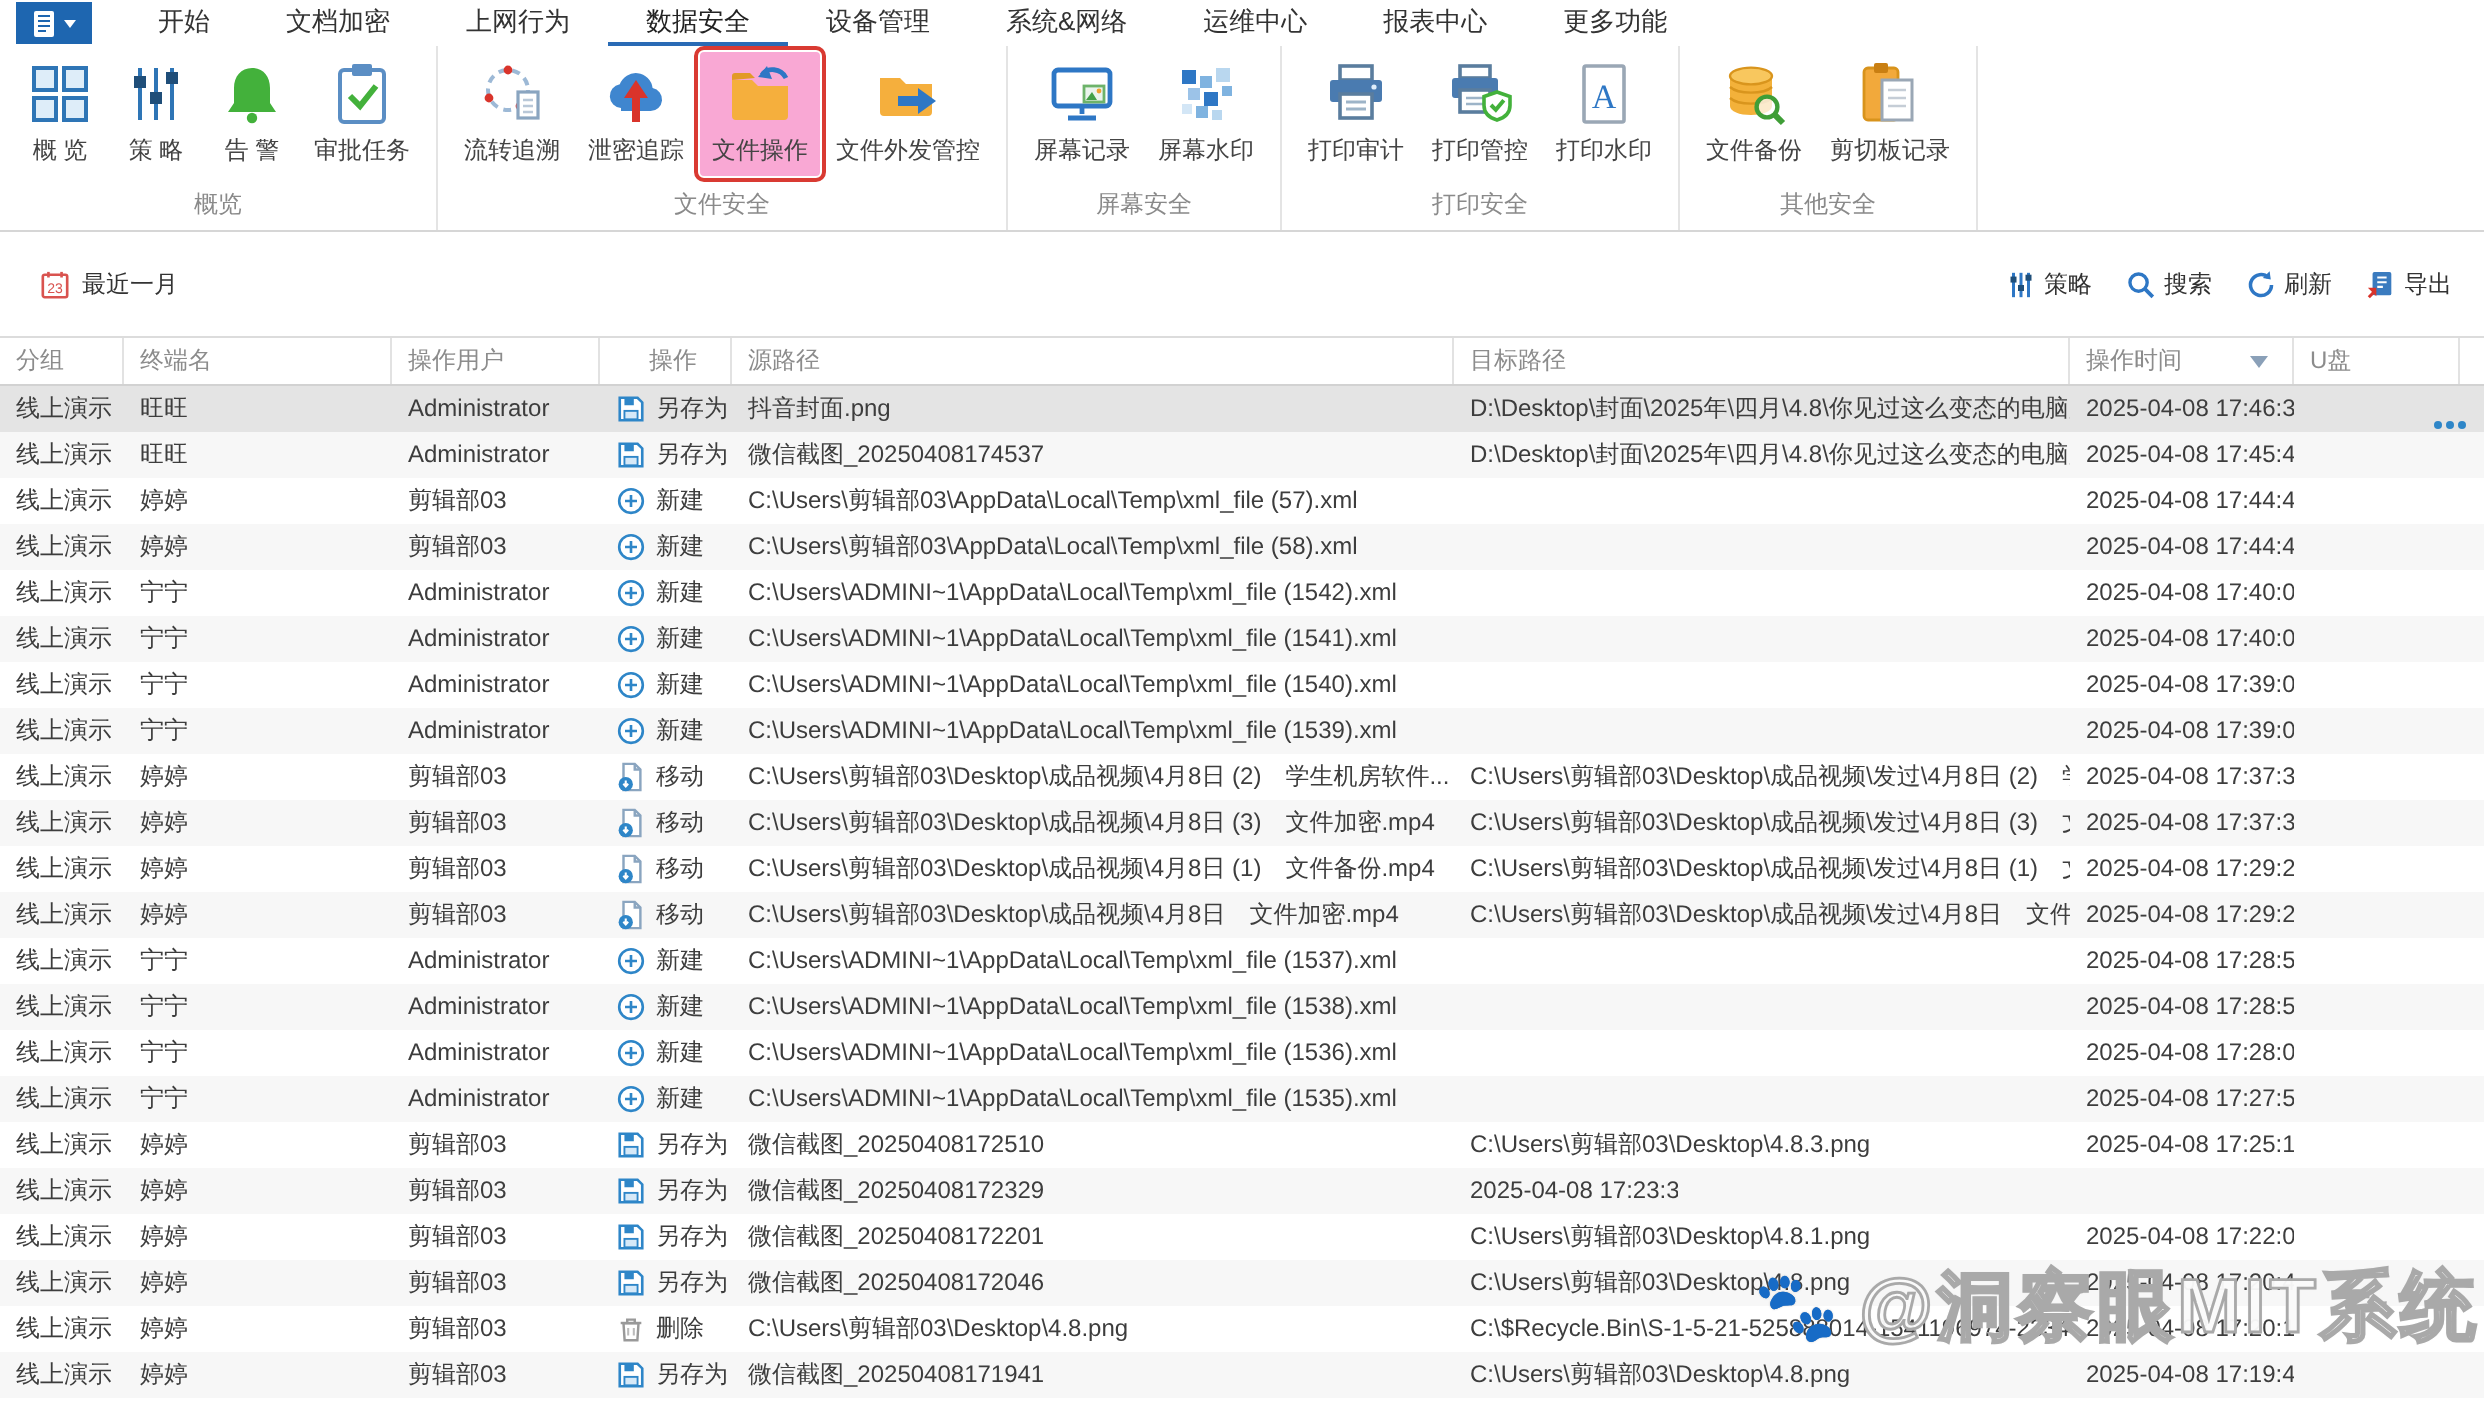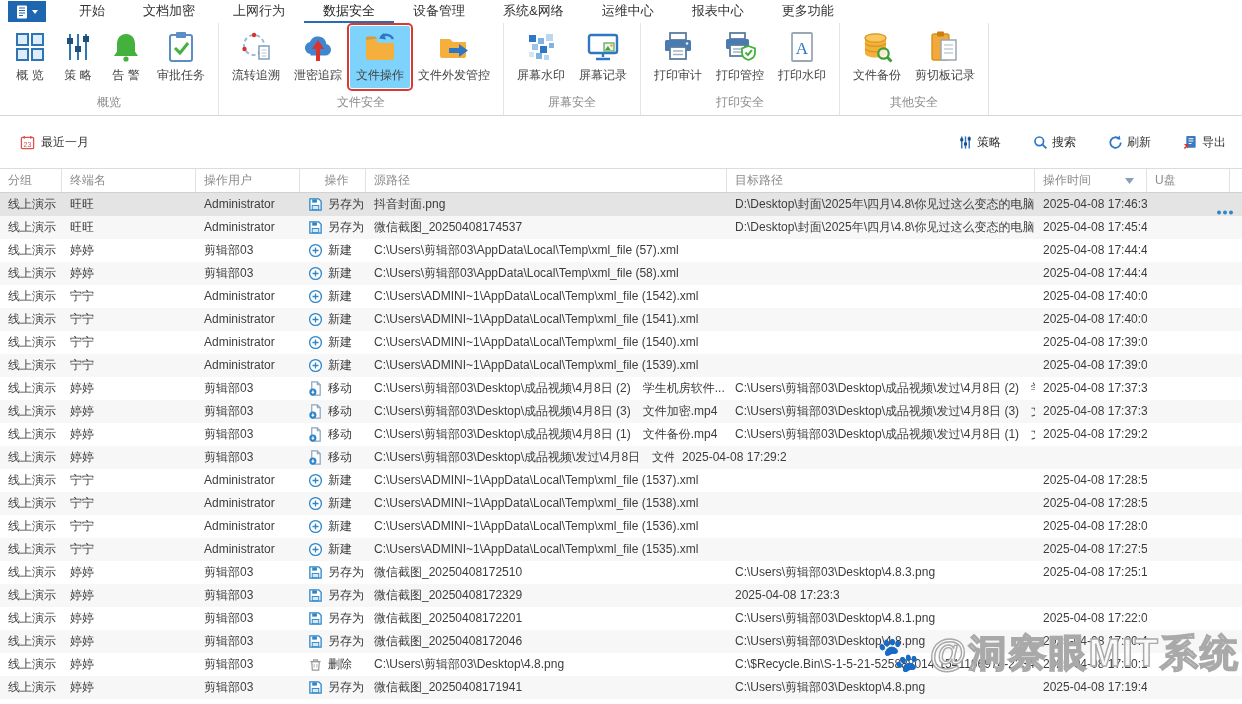--- a/index.html
+++ b/index.html
@@ -15,29 +15,29 @@
   #menu-tabs{display:flex;margin-left:14px;height:23px;}
   .tab{padding:0 19px;font-size:13px;color:#333;line-height:21px;height:21px;cursor:pointer;white-space:nowrap;}
   .tab.active{border-bottom:2px solid #2a6bb5;color:#222;}
   
   .ribbon{display:flex;height:92px;border-bottom:1px solid #d6d6d6;background:#fff;}
   .rgroup{display:flex;flex-direction:column;border-right:1px solid #e4e4e4;}
   .rfill{flex:1;}
   .ritems{display:flex;flex:1;align-items:flex-start;padding:3px 6px 0;}
   .ritem{display:flex;flex-direction:column;align-items:center;gap:3px;padding:4px 6px 4px;margin:0 1px;border-radius:2px;cursor:pointer;position:relative;}
   .rlabel{font-size:12px;color:#444;white-space:nowrap;}
-  .ritem.sel{background:#7dd3fc;}
+  .ritem.sel{background:#f9a8d4;}
   .ritem.ring{outline:2px solid #d93a32;outline-offset:1px;}
   .glabel{font-size:12px;color:#8a8a8a;text-align:center;padding:0 0 4px;}
   .ic{display:inline-flex;}
   .ic svg{display:block;}
   
   .toolbar{height:52px;display:flex;align-items:center;justify-content:space-between;padding:0 16px 0 20px;background:#fff;box-sizing:border-box;}
   .filter-chip{display:flex;align-items:center;gap:6px;font-size:12px;color:#333;cursor:pointer;}
-  .toolbar-right{display:flex;gap:32px;}
+  .toolbar-right{display:flex;gap:17px;}
   .tbtn{display:flex;align-items:center;gap:4px;font-size:12px;color:#333;cursor:pointer;white-space:nowrap;}
   
   .table{position:relative;}
   .thead{display:flex;height:25px;border-top:1px solid #dcdcdc;border-bottom:1px solid #d2d2d2;box-sizing:border-box;background:#fff;}
   .th{box-sizing:border-box;padding-left:8px;font-size:12px;color:#8c8c8c;border-right:1px solid #e2e2e2;display:flex;align-items:center;justify-content:space-between;white-space:nowrap;overflow:hidden;cursor:default;}
   .th:last-child{border-right:none;}
   .th .caret-wrap{margin-right:12px;display:inline-flex;cursor:pointer;}
   .tr{display:flex;height:23px;line-height:23px;font-size:12px;color:#3d3d3d;position:relative;background:#fff;cursor:default;}
   .tr:nth-child(even){background:#f7f7f7;}
   .tr.sel{background:#e4e4e4;}
@@ -180,44 +180,44 @@
             <div class="rlabel">文件外发管控</div>
           </div>
         </div>
         <div class="glabel">文件安全</div>
       </div>
       <div class="rgroup">
         <div class="ritems">
           <div class="ritem">
             <span class="ic">
               <svg width="34" height="34" viewBox="0 0 34 34">
+                <rect x="3" y="5" width="28" height="18" rx="2" fill="#fff" stroke="#2e77c5" stroke-width="2.4"></rect>
+                <path d="M17 23v4M10 29h14" stroke="#2e77c5" stroke-width="2.4"></path>
+                <rect x="18" y="13" width="10" height="8" fill="#eaf4ec" stroke="#6db36a" stroke-width="1.4"></rect>
+                <path d="M19 20l3-4 2.5 4z" fill="#43a047"></path>
+                <circle cx="25.5" cy="15.5" r="1.2" fill="#f0a030"></circle>
+              </svg>
+            </span>
+            <div class="rlabel">屏幕记录</div>
+          </div>
+          <div class="ritem">
+            <span class="ic">
+              <svg width="34" height="34" viewBox="0 0 34 34">
                 <rect x="5" y="5" width="7" height="7" fill="#2e77c5"></rect>
                 <rect x="14" y="8" width="6" height="6" fill="#7fb3e0"></rect>
                 <rect x="22" y="4" width="7" height="7" fill="#b9d7ef"></rect>
                 <rect x="8" y="14" width="6" height="6" fill="#9cc3e8"></rect>
                 <rect x="16" y="16" width="7" height="7" fill="#2e77c5"></rect>
                 <rect x="25" y="13" width="5" height="5" fill="#7fb3e0"></rect>
                 <rect x="5" y="22" width="5" height="5" fill="#d3e6f6"></rect>
                 <rect x="12" y="23" width="6" height="6" fill="#7fb3e0"></rect>
                 <rect x="20" y="25" width="5" height="5" fill="#b9d7ef"></rect>
               </svg>
             </span>
             <div class="rlabel">屏幕水印</div>
-          </div>
-          <div class="ritem">
-            <span class="ic">
-              <svg width="34" height="34" viewBox="0 0 34 34">
-                <rect x="3" y="5" width="28" height="18" rx="2" fill="#fff" stroke="#2e77c5" stroke-width="2.4"></rect>
-                <path d="M17 23v4M10 29h14" stroke="#2e77c5" stroke-width="2.4"></path>
-                <rect x="18" y="13" width="10" height="8" fill="#eaf4ec" stroke="#6db36a" stroke-width="1.4"></rect>
-                <path d="M19 20l3-4 2.5 4z" fill="#43a047"></path>
-                <circle cx="25.5" cy="15.5" r="1.2" fill="#f0a030"></circle>
-              </svg>
-            </span>
-            <div class="rlabel">屏幕记录</div>
           </div>
         </div>
         <div class="glabel">屏幕安全</div>
       </div>
       <div class="rgroup">
         <div class="ritems">
           <div class="ritem">
             <span class="ic">
               <svg width="34" height="34" viewBox="0 0 34 34">
                 <rect x="9" y="3" width="16" height="7" fill="#fff" stroke="#5a7d9e" stroke-width="1.8"></rect>
@@ -615,20 +615,21 @@
             <span class="ic">
               <svg width="15" height="15" viewBox="0 0 16 16">
                 <path d="M4 1h6l3 3v11H4z" fill="#fff" stroke="#8aa5c0" stroke-width="1.3"></path>
                 <path d="M10 1v3h3" fill="none" stroke="#8aa5c0" stroke-width="1.3"></path>
                 <circle cx="5.2" cy="11.8" r="3.8" fill="#2e86c8"></circle>
                 <path d="M5.2 9.8v3M3.9 11.6l1.3 1.4 1.3-1.4" fill="none" stroke="#fff" stroke-width="1.1"></path>
               </svg>
             </span>
             <span>移动</span>
           </div>
+          <div class="td" style="width: 361px;">C:\Users\剪辑部03\Desktop\成品视频\4月8日　文件加密.mp4</div>
           <div class="td" style="width: 308px;">C:\Users\剪辑部03\Desktop\成品视频\发过\4月8日　文件加...</div>
           <div class="td" style="width: 112px;">2025-04-08 17:29:23</div>
           <div class="td" style="width: 83px;"></div>
           <div class="td" style="width: 12px;"></div>
         </div>
         <div class="tr">
           <div class="td" style="width: 62px;">线上演示</div>
           <div class="td" style="width: 134px;">宁宁</div>
           <div class="td" style="width: 104px;">Administrator</div>
           <div class="td opcell" style="width: 66px;">

